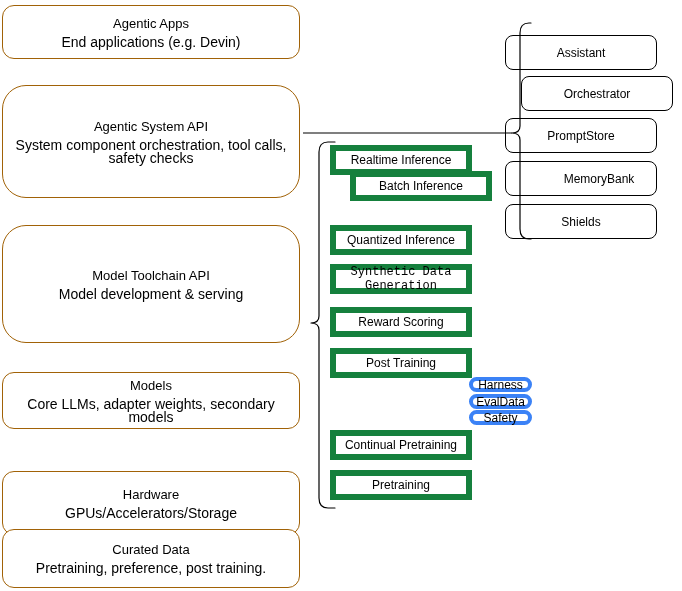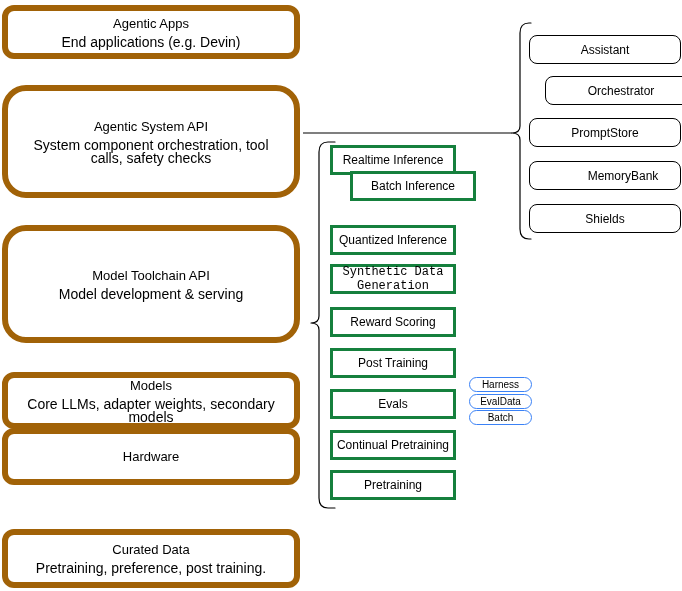--- a/index.html
+++ b/index.html
@@ -12,47 +12,47 @@
     height: 591px;
     background: #ffffff;
     overflow: hidden;
   }
 
   
   .lbox {
     position: absolute;
     left: 2px;
     width: 298px;
-    border: 6px solid #a16207;
+    border: 1px solid #a16207;
     background: #ffffff;
     display: flex;
     flex-direction: column;
     align-items: center;
     justify-content: center;
     text-align: center;
   }
   .lbox .title { font-size: 13px; line-height: 16px; }
   .lbox .subtitle { font-size: 14px; line-height: 13px; margin-top: 4px; padding: 0 10px; }
   .r-sm { border-radius: 12px; }
   .r-lg { border-radius: 24px; }
 
   .lbox-1 { top: 5px;   height: 54px;  }
   .lbox-2 { top: 85px;  height: 113px; }
   .lbox-3 { top: 225px; height: 118px; }
   .lbox-4 { top: 372px; height: 57px;  }
-  .lbox-5 { top: 428px; height: 57px;  }
+  .lbox-5 { top: 471px; height: 64px;  }
   .lbox-6 { top: 529px; height: 59px;  }
 
   
   .mbox {
     position: absolute;
     left: 330px;
-    width: 126px;
+    width: 142px;
     height: 30px;
-    border: 3px solid #15803d;
+    border: 6px solid #15803d;
     border-radius: 0;
     background: #ffffff;
     display: flex;
     align-items: center;
     justify-content: center;
     font-size: 12px;
     text-align: center;
   }
   .mbox-0 { top: 145px; }
   .mbox-1 { top: 171px; margin-left: 20px; }
@@ -63,39 +63,39 @@
   .mbox-6 { top: 389px; }
   .mbox-7 { top: 430px; }
   .mbox-8 { top: 470px; }
 
   
   .pill {
     position: absolute;
     left: 469px;
     width: 63px;
     height: 15px;
-    border: 1px solid #3b82f6;
+    border: 4px solid #3b82f6;
     border-radius: 8px;
     background: #ffffff;
     display: flex;
     align-items: center;
     justify-content: center;
-    font-size: 10px;
+    font-size: 12px;
     z-index: 3;
   }
   .pill-0 { top: 377px; }
   .pill-1 { top: 394px; }
   .pill-2 { top: 410px; }
 
   
   .rbox {
     position: absolute;
-    left: 529px;
+    left: 505px;
     width: 152px;
-    height: 29px;
+    height: 35px;
     border: 1px solid #000000;
     border-radius: 8px;
     background: #ffffff;
     display: flex;
     align-items: center;
     justify-content: center;
     font-size: 12px;
     text-align: center;
   }
   .rbox-0 { top: 35px;  }
@@ -134,40 +134,40 @@
     <div class="subtitle">Model development &amp; serving</div>
   </div>
 
   <div class="lbox lbox-4 r-sm">
     <div class="title">Models</div>
     <div class="subtitle">Core LLMs, adapter weights, secondary models</div>
   </div>
 
   <div class="lbox lbox-5 r-sm">
     <div class="title">Hardware</div>
+    <div class="subtitle">GPUs/Accelerators/Storage</div>
   </div>
 
   <div class="lbox lbox-6 r-sm">
     <div class="title">Curated Data</div>
     <div class="subtitle">Pretraining, preference, post training.</div>
   </div>
 
   <div class="mbox mbox-0">Realtime Inference</div>
   <div class="mbox mbox-1">Batch Inference</div>
   <div class="mbox mbox-2">Quantized Inference</div>
   <div class="mbox mbox-3">Synthetic Data Generation</div>
   <div class="mbox mbox-4">Reward Scoring</div>
   <div class="mbox mbox-5">Post Training</div>
-  <div class="mbox mbox-6">Evals</div>
   <div class="mbox mbox-7">Continual Pretraining</div>
   <div class="mbox mbox-8">Pretraining</div>
 
   <div class="pill pill-0">Harness</div>
   <div class="pill pill-1">EvalData</div>
-  <div class="pill pill-2">Batch</div>
+  <div class="pill pill-2">Safety</div>
 
   <div class="rbox rbox-0">Assistant</div>
   <div class="rbox rbox-1">Orchestrator</div>
   <div class="rbox rbox-2">PromptStore</div>
   <div class="rbox rbox-3">MemoryBank</div>
   <div class="rbox rbox-4">Shields</div>
 
   <svg class="connectors" viewBox="0 0 682 591" xmlns="http://www.w3.org/2000/svg">
 
     <path d="M303,133 L512,133" fill="none" stroke="#000000" stroke-width="1.2"></path>

